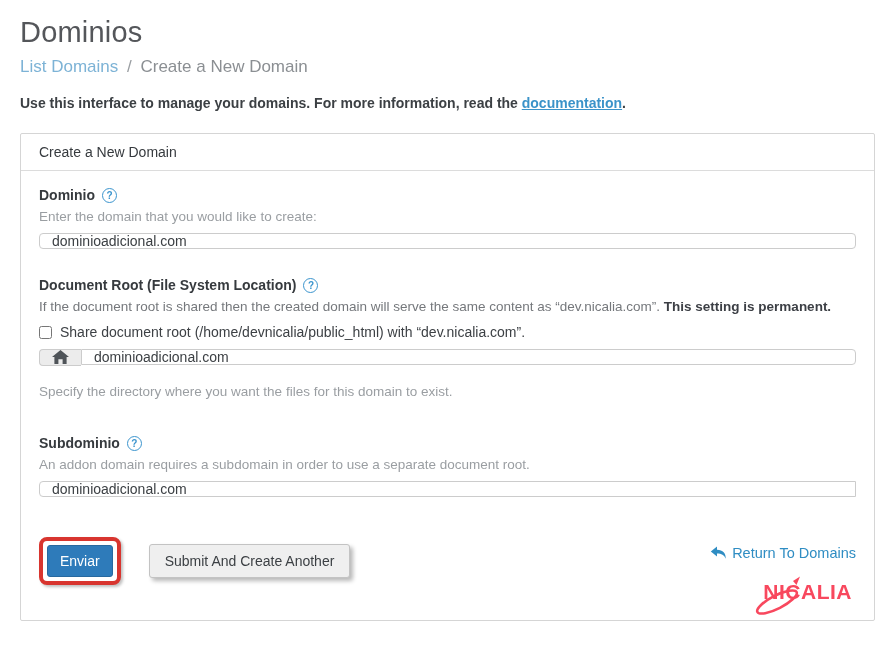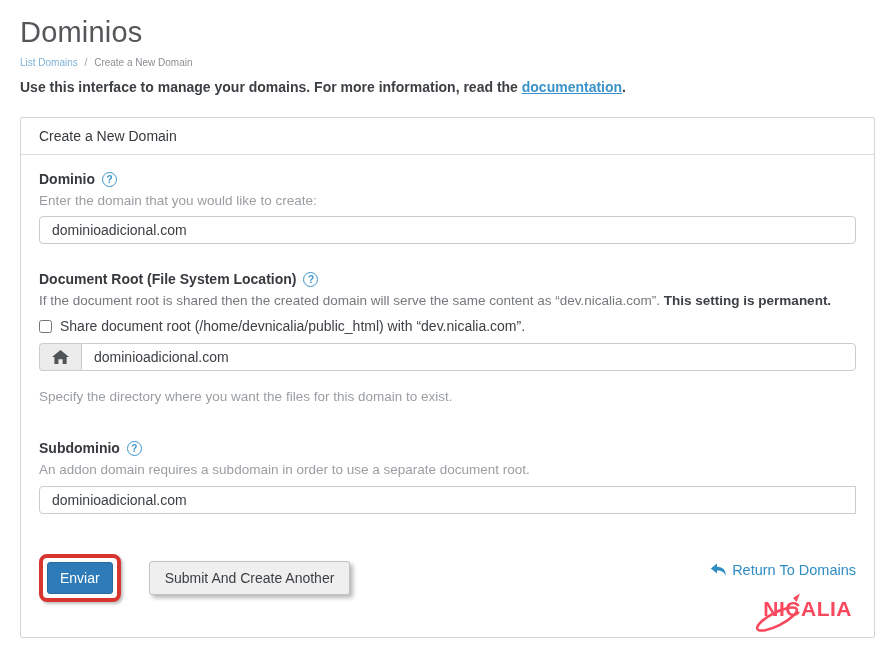--- a/index.html
+++ b/index.html
@@ -9,21 +9,21 @@
     padding: 12px 20px 0 20px;
     color: #3c4044;
   }
   h1.page-title {
     font-size: 29px;
     font-weight: 300;
     color: #54565a;
     margin: 4px 0 8px 0;
     letter-spacing: 0.2px;
   }
-  .breadcrumb { font-size: 10px; margin-bottom: 11px; }
+  .breadcrumb { font-size: 17px; margin-bottom: 18px; }
   .breadcrumb a { color: #7db3d6; text-decoration: none; cursor: pointer; }
   .breadcrumb .sep { color: #9a9ea2; margin: 0 4px; }
   .breadcrumb .current { color: #8b8f93; }
   .intro { font-size: 14px; color: #3c4044; margin-bottom: 22px; font-weight: bold; }
   .intro a { color: #3b93c9; text-decoration: underline; cursor: pointer; }
 
   .panel {
     border: 1px solid #d5d5d5;
     border-radius: 2px;
     background: #fff;
@@ -57,21 +57,21 @@
     margin-left: 7px;
     cursor: pointer;
     flex: none;
   }
   .help-text { font-size: 13.5px; color: #9a9ea2; margin-bottom: 8px; }
   .note { font-size: 13.5px; color: #75787c; margin: 2px 0 10px 0; }
   .note .note-bold { color: #3c3f45; font-weight: 700; }
 
   input[type="text"] {
     width: 100%;
-    height: 28px;
+    height: 16px;
     border: 1px solid #cccccc;
     border-radius: 4px;
     padding: 5px 12px;
     font-size: 14px;
     font-family: inherit;
     color: #3c4044;
     outline: none;
     background: #fff;
   }
   .checkbox-row {

